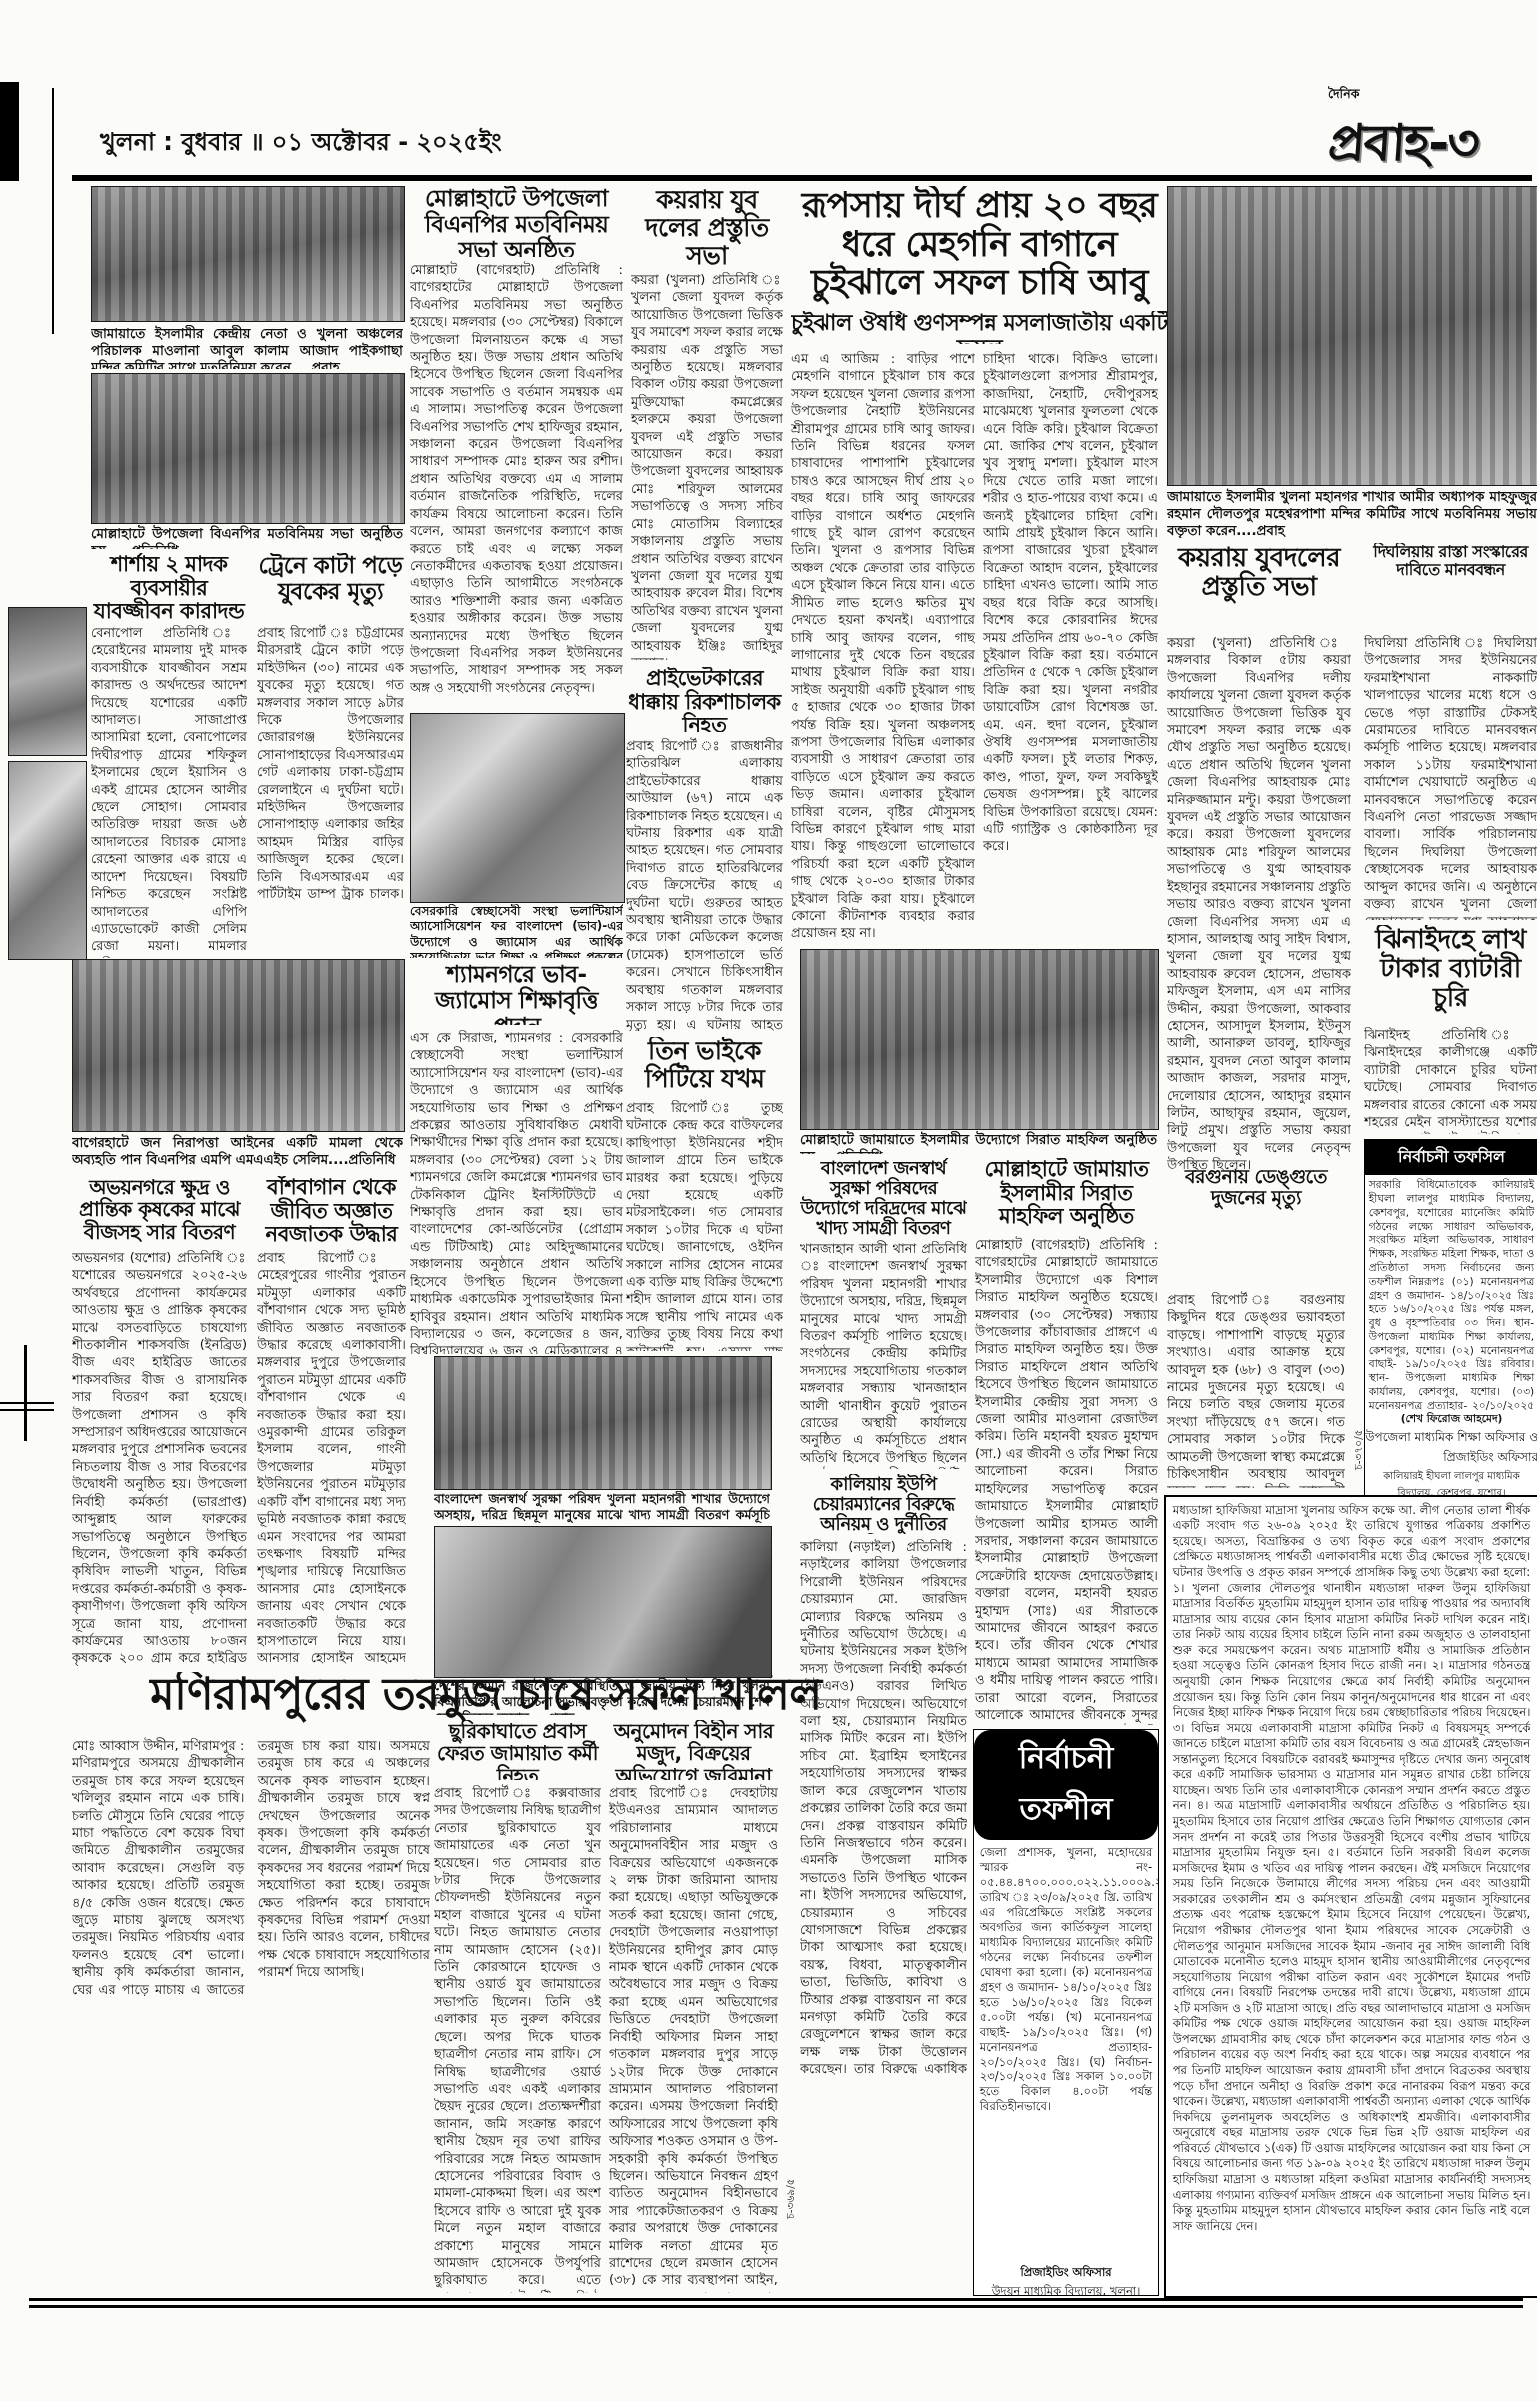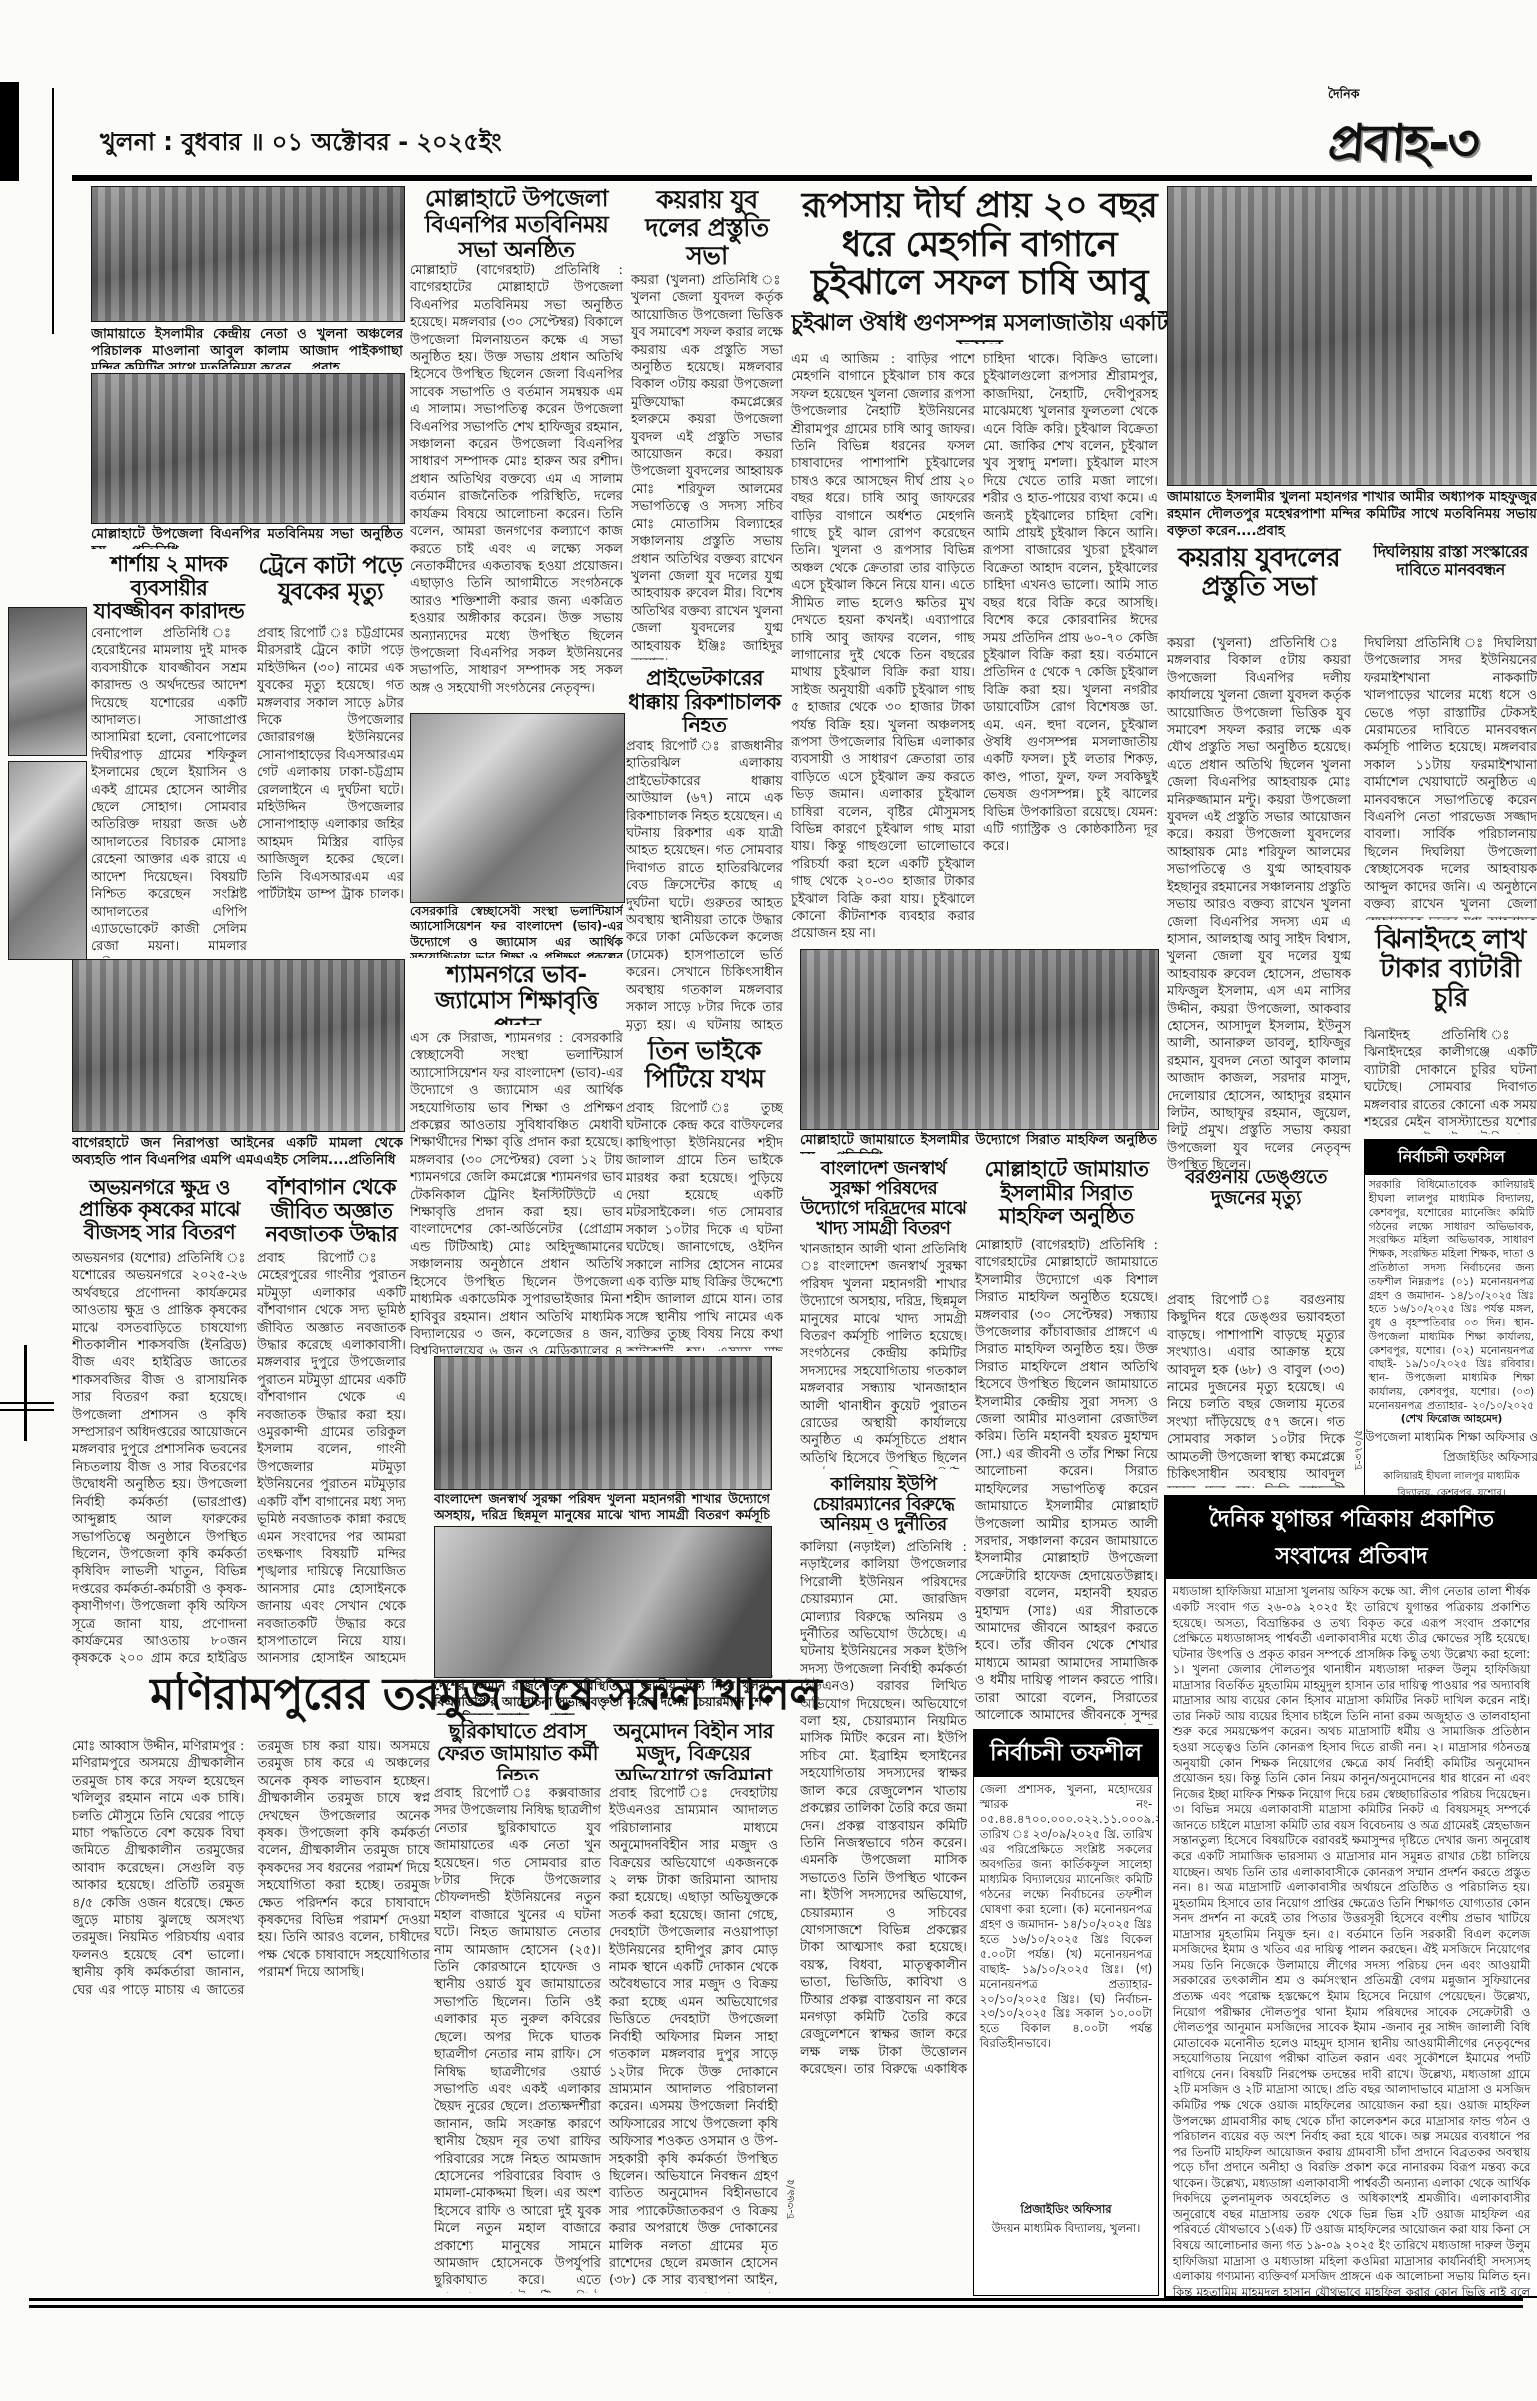--- a/index.html
+++ b/index.html
@@ -99,21 +99,21 @@
 <div class="abs photo ph-f crowd" style="left:800px;top:949px;width:357px;height:179px;"></div>
 <div class="abs cap" style="left:800px;top:1131px;width:357px;height:23px;">মোল্লাহাটে জামায়াতে ইসলামীর উদ্যোগে সিরাত মাহফিল অনুষ্ঠিত হয়....প্রতিনিধি</div>
 <div class="abs hl" style="left:800px;top:1158px;width:167px;height:79px;font-size:18px;">বাংলাদেশ জনস্বার্থ সুরক্ষা পরিষদের উদ্যোগে দরিদ্রদের মাঝে খাদ্য সামগ্রী বিতরণ</div>
 <div class="abs body-txt" style="left:800px;top:1240px;width:167px;height:229px;">খানজাহান আলী থানা প্রতিনিধি ঃ বাংলাদেশ জনস্বার্থ সুরক্ষা পরিষদ খুলনা মহানগরী শাখার উদ্যোগে অসহায়, দরিদ্র, ছিন্নমূল মানুষের মাঝে খাদ্য সামগ্রী বিতরণ কর্মসূচি পালিত হয়েছে। সংগঠনের কেন্দ্রীয় কমিটির সদস্যদের সহযোগিতায় গতকাল মঙ্গলবার সন্ধ্যায় খানজাহান আলী থানাধীন কুয়েট পুরাতন রোডের অস্থায়ী কার্যালয়ে অনুষ্ঠিত এ কর্মসূচিতে প্রধান অতিথি হিসেবে উপস্থিত ছিলেন সংগঠনের কেন্দ্রীয় কমিটির আহবায়ক মোঃ বুলবুল আহমেদ। বিশেষ অতিথি হিসেবে উপস্থিত ছিলেন মহানগর কমিটির সভাপতি মোঃ হুমায়ুন কবির, সাধারণ সম্পাদক মোঃ জসীমউদ্দীন, যুগ্ম সাধারণ সম্পাদক কাজী মামুনুল ইসলাম। এসময় সংগঠনের সদস্য মোঃ রাজু আহমেদ, রাসেল হাওলাদার, কামাল আহমেদ ও বাবু কামাল সহ সংগঠনের বিভিন্ন পর্যায়ে নেতৃবৃন্দ উপস্থিত ছিলেন। কর্মসূচিতে ৫০ টি অসহায়, দরিদ্র, ছিন্নমূল পরিবারকে চাল, ডাল, তেল, আলুসহ বিভিন্ন খাদ্য সহায়তা প্রদান করা হয়।</div>
 <div class="abs hl" style="left:975px;top:1158px;width:183px;height:75px;font-size:21px;">মোল্লাহাটে জামায়াত ইসলামীর সিরাত মাহফিল অনুষ্ঠিত</div>
 <div class="abs body-txt" style="left:975px;top:1236px;width:183px;height:489px;">মোল্লাহাট (বাগেরহাট) প্রতিনিধি : বাগেরহাটের মোল্লাহাটে জামায়াতে ইসলামীর উদ্যোগে এক বিশাল সিরাত মাহফিল অনুষ্ঠিত হয়েছে। মঙ্গলবার (৩০ সেপ্টেম্বর) সন্ধ্যায় উপজেলার কাঁচাবাজার প্রাঙ্গণে এ সিরাত মাহফিল অনুষ্ঠিত হয়। উক্ত সিরাত মাহফিলে প্রধান অতিথি হিসেবে উপস্থিত ছিলেন জামায়াতে ইসলামীর কেন্দ্রীয় সুরা সদস্য ও জেলা আমীর মাওলানা রেজাউল করিম। তিনি মহানবী হযরত মুহাম্মদ (সা.) এর জীবনী ও তাঁর শিক্ষা নিয়ে আলোচনা করেন। সিরাত মাহফিলের সভাপতিত্ব করেন জামায়াতে ইসলামীর মোল্লাহাট উপজেলা আমীর হাসমত আলী সরদার, সঞ্চালনা করেন জামায়াতে ইসলামীর মোল্লাহাট উপজেলা সেক্রেটারি হাফেজ হেদায়েতউল্লাহ। বক্তারা বলেন, মহানবী হযরত মুহাম্মদ (সাঃ) এর সীরাতকে আমাদের জীবনে আহরণ করতে হবে। তাঁর জীবন থেকে শেখার মাধ্যমে আমরা আমাদের সামাজিক ও ধর্মীয় দায়িত্ব পালন করতে পারি। তারা আরো বলেন, সিরাতের আলোকে আমাদের জীবনকে সুন্দর করতে হবে এবং সমাজে উস্কানি দেওয়া প্রথার বিরুদ্ধে যেন আমরা সচেতন হই। মাহফিলের শেষ পর্বে দোয়া আল্লাহর কাছে সন্ত্রাস ও বিভেদের বিরুদ্ধে শান্তি প্রার্থনা করা হয়।</div>
 <div class="abs hl" style="left:800px;top:1474px;width:167px;height:60px;font-size:18px;">কালিয়ায় ইউপি চেয়ারম্যানের বিরুদ্ধে অনিয়ম ও দুর্নীতির অভিযোগ</div>
 <div class="abs body-txt" style="left:800px;top:1538px;width:167px;height:538px;">কালিয়া (নড়াইল) প্রতিনিধি : নড়াইলের কালিয়া উপজেলার পিরোলী ইউনিয়ন পরিষদের চেয়ারম্যান মো. জারজিদ মোল্যার বিরুদ্ধে অনিয়ম ও দুর্নীতির অভিযোগ উঠেছে। এ ঘটনায় ইউনিয়নের সকল ইউপি সদস্য উপজেলা নির্বাহী কর্মকর্তা (ইউএনও) বরাবর লিখিত অভিযোগ দিয়েছেন। অভিযোগে বলা হয়, চেয়ারম্যান নিয়মিত মাসিক মিটিং করেন না। ইউপি সচিব মো. ইব্রাহিম হুসাইনের সহযোগিতায় সদস্যদের স্বাক্ষর জাল করে রেজুলেশন খাতায় প্রকল্পের তালিকা তৈরি করে জমা দেন। প্রকল্প বাস্তবায়ন কমিটি তিনি নিজস্বভাবে গঠন করেন। এমনকি উপজেলা মাসিক সভাতেও তিনি উপস্থিত থাকেন না। ইউপি সদস্যদের অভিযোগ, চেয়ারম্যান ও সচিবের যোগসাজশে বিভিন্ন প্রকল্পের টাকা আত্মসাৎ করা হয়েছে। বয়স্ক, বিধবা, মাতৃত্বকালীন ভাতা, ভিজিডি, কাবিখা ও টিআর প্রকল্প বাস্তবায়ন না করে মনগড়া কমিটি তৈরি করে রেজুলেশনে স্বাক্ষর জাল করে লক্ষ লক্ষ টাকা উত্তোলন করেছেন। তার বিরুদ্ধে একাধিক নাশকতা মামলাও রয়েছে।</div>
 
 <div class="abs box" style="left:973px;top:1729px;width:184px;height:565px;">
-  <div class="box-title" style="font-size:23px;">নির্বাচনী তফশীল</div>
+  <div class="box-title" style="font-size:30px;border-radius:17px;">নির্বাচনী তফশীল</div>
   <div class="small-txt" style="padding:5.8px;height:413px;">জেলা প্রশাসক, খুলনা, মহোদয়ের স্মারক নং- ০৫.৪৪.৪৭০০.০০০.০২২.১১.০০০৯.২৫-৮৯৭, তারিখ ঃ ২৩/০৯/২০২৫ খ্রি. তারিখ এর পরিপ্রেক্ষিতে সংশ্লিষ্ট সকলের অবগতির জন্য কার্তিকফুল সালেহা মাধ্যমিক বিদ্যালয়ের ম্যানেজিং কমিটি গঠনের লক্ষ্যে নির্বাচনের তফশীল ঘোষণা করা হলো। (ক) মনোনয়নপত্র গ্রহণ ও জমাদান- ১৪/১০/২০২৫ খ্রিঃ হতে ১৬/১০/২০২৫ খ্রিঃ বিকেল ৫.০০টা পর্যন্ত। (খ) মনোনয়নপত্র বাছাই- ১৯/১০/২০২৫ খ্রিঃ। (গ) মনোনয়নপত্র প্রত্যাহার- ২০/১০/২০২৫ খ্রিঃ। (ঘ) নির্বাচন- ২৩/১০/২০২৫ খ্রিঃ সকাল ১০.০০টা হতে বিকাল ৪.০০টা পর্যন্ত বিরতিহীনভাবে।</div>
   <div style="text-align:center;font-size:11.5px;font-weight:bold;">প্রিজাইডিং অফিসার</div>
   <div style="text-align:center;font-size:11.5px;">উদয়ন মাধ্যমিক বিদ্যালয়, খুলনা।</div>
 </div>
 
 <div class="abs photo ph-c crowd" style="left:1167px;top:186px;width:370px;height:298px;"></div>
 <div class="abs cap" style="left:1167px;top:488px;width:370px;height:50px;">জামায়াতে ইসলামীর খুলনা মহানগর শাখার আমীর অধ্যাপক মাহফুজুর রহমান দৌলতপুর মহেশ্বরপাশা মন্দির কমিটির সাথে মতবিনিময় সভায় বক্তৃতা করেন....প্রবাহ</div>
 
 <div class="abs hl" style="left:1167px;top:543px;width:184px;height:86px;font-size:26px;">কয়রায় যুবদলের প্রস্তুতি সভা</div>
 <div class="abs body-txt" style="left:1167px;top:634px;width:184px;height:549px;">কয়রা (খুলনা) প্রতিনিধি ঃ মঙ্গলবার বিকাল ৫টায় কয়রা উপজেলা বিএনপির দলীয় কার্যালয়ে খুলনা জেলা যুবদল কর্তৃক আয়োজিত উপজেলা ভিত্তিক যুব সমাবেশ সফল করার লক্ষে এক যৌথ প্রস্তুতি সভা অনুষ্ঠিত হয়েছে। এতে প্রধান অতিথি ছিলেন খুলনা জেলা বিএনপির আহবায়ক মোঃ মনিরুজ্জামান মন্টু। কয়রা উপজেলা যুবদল এই প্রস্তুতি সভার আয়োজন করে। কয়রা উপজেলা যুবদলের আহ্বায়ক মোঃ শরিফুল আলমের সভাপতিত্বে ও যুগ্ম আহবায়ক ইহছানুর রহমানের সঞ্চালনায় প্রস্তুতি সভায় আরও বক্তব্য রাখেন খুলনা জেলা বিএনপির সদস্য এম এ হাসান, আলহাজ্ব আবু সাইদ বিশ্বাস, খুলনা জেলা যুব দলের যুগ্ম আহবায়ক রুবেল হোসেন, প্রভাষক মফিজুল ইসলাম, এস এম নাসির উদ্দীন, কয়রা উপজেলা, আকবার হোসেন, আসাদুল ইসলাম, ইউনুস আলী, আনারুল ডাবলু, হাফিজুর রহমান, যুবদল নেতা আবুল কালাম আজাদ কাজল, সরদার মাসুদ, দেলোয়ার হোসেন, আহাদুর রহমান লিটন, আছাফুর রহমান, জুয়েল, লিটু প্রমুখ। প্রস্তুতি সভায় কয়রা উপজেলা যুব দলের নেতৃবৃন্দ উপস্থিত ছিলেন।</div>
@@ -129,21 +129,20 @@
   <div style="text-align:right;font-size:12px;">উপজেলা মাধ্যমিক শিক্ষা অফিসার ও প্রিজাইডিং অফিসার</div>
   <div style="text-align:center;font-size:10px;">কালিয়ারই হীঘলা লালপুর মাধ্যমিক বিদ্যালয়, কেশবপুর, যশোর।</div>
 
 </div>
 <div class="abs vert" style="left:1350px;top:1345px;height:125px;">চ-৩৭০/৫</div>
 
 <div class="abs hl" style="left:1167px;top:1166px;width:178px;height:98px;font-size:19px;">বরগুনায় ডেঙ্গুতে দুজনের মৃত্যু</div>
 <div class="abs body-txt" style="left:1167px;top:1291px;width:178px;height:197px;">প্রবাহ রিপোর্ট ঃ বরগুনায় কিছুদিন ধরে ডেঙ্গুর ভয়াবহতা বাড়ছে। পাশাপাশি বাড়ছে মৃত্যুর সংখ্যাও। এবার আক্রান্ত হয়ে আবদুল হক (৬৮) ও বাবুল (৩৩) নামের দুজনের মৃত্যু হয়েছে। এ নিয়ে চলতি বছর জেলায় মৃতের সংখ্যা দাঁড়িয়েছে ৫৭ জনে। গত সোমবার সকাল ১০টার দিকে আমতলী উপজেলা স্বাস্থ্য কমপ্লেক্সে চিকিৎসাধীন অবস্থায় আবদুল হকের মৃত্যু হয়। তিনি আমতলী উপজেলার গুলিয়াখালী ইউনিয়নের বাজারখালী গ্রামের বাসিন্দা। অপরজন বাবুল সন্ধ্যা ৭টার পরে বরগুনা সদর হাসপাতালে চিকিৎসাধীন অবস্থায় মারা যান। তিনি বরগুনা পৌরসভার ২ নম্বর ওয়ার্ডের নয়াকাটা এলাকার বাদলের ছেলে। গতকাল মঙ্গলবার বরগুনা সিভিল সার্জন অফিসের সর্বশেষ তথ্য অনুযায়ী, গত ২৪ ঘণ্টায় শুধু বরগুনা সদর হাসপাতালে ডেঙ্গুতে আক্রান্ত হয়ে ভর্তি রোগীর সংখ্যা ৩৭ জন। আমতলী ২, তালতলী ৫ বেতাগী ১, বামনা ৪ এবং পাথরঘাটায় আক্রান্ত রোগীর সংখ্যা ৭ জন। বর্তমানে জেলার বিভিন্ন হাসপাতালে মোট ভর্তি রোগীর সংখ্যা ১৪৪ জন। এ বছর জেলায় এখন পর্যন্ত ৭ হাজার ৪৭১ জন ডেঙ্গু আক্রান্ত রোগী হাসপাতালে চিকিৎসা নিয়েছেন। এর মধ্যে সুস্থ হয়ে বাড়ি ফিরেছেন ৭ হাজার ৩২৭ জন।</div>
 
 <div class="abs box" style="left:1164px;top:1495px;width:371px;height:799px;border-width:2.9px;">
-  <div class="box-title" style="font-size:22px;">দৈনিক যুগান্তর পত্রিকায় প্রকাশিত সংবাদের প্রতিবাদ</div>
   <div class="small-txt" style="padding:5.8px 6.7px;height:744px;font-size:11.7px;line-height:1.33;">মধ্যডাঙ্গা হাফিজিয়া মাদ্রাসা খুলনায় অফিস কক্ষে আ. লীগ নেতার তালা শীর্ষক একটি সংবাদ গত ২৬-০৯ ২০২৫ ইং তারিখে যুগান্তর পত্রিকায় প্রকাশিত হয়েছে। অসত্য, বিভ্রান্তিকর ও তথ্য বিকৃত করে এরূপ সংবাদ প্রকাশের প্রেক্ষিতে মধ্যডাঙ্গাসহ পার্শ্ববর্তী এলাকাবাসীর মধ্যে তীব্র ক্ষোভের সৃষ্টি হয়েছে। ঘটনার উৎপত্তি ও প্রকৃত কারন সম্পর্কে প্রাসঙ্গিক কিছু তথ্য উল্লেখ্য করা হলো: ১। খুলনা জেলার দৌলতপুর থানাধীন মধ্যডাঙ্গা দারুল উলুম হাফিজিয়া মাদ্রাসার বিতর্কিত মুহতামিম মাহমুদুল হাসান তার দায়িত্ব পাওয়ার পর অদ্যাবধি মাদ্রাসার আয় ব্যয়ের কোন হিসাব মাদ্রাসা কমিটির নিকট দাখিল করেন নাই। তার নিকট আয় ব্যয়ের হিসাব চাইলে তিনি নানা রকম অজুহাত ও তালবাহানা শুরু করে সময়ক্ষেপণ করেন। অথচ মাদ্রাসাটি ধর্মীয় ও সামাজিক প্রতিষ্ঠান হওয়া সত্ত্বেও তিনি কোনরূপ হিসাব দিতে রাজী নন। ২। মাদ্রাসার গঠনতন্ত্র অনুযায়ী কোন শিক্ষক নিয়োগের ক্ষেত্রে কার্য নির্বাহী কমিটির অনুমোদন প্রয়োজন হয়। কিন্তু তিনি কোন নিয়ম কানুন/অনুমোদনের ধার ধারেন না এবং নিজের ইচ্ছা মাফিক শিক্ষক নিয়োগ দিয়ে চরম স্বেচ্ছাচারিতার পরিচয় দিয়েছেন। ৩। বিভিন্ন সময়ে এলাকাবাসী মাদ্রাসা কমিটির নিকট এ বিষয়সমূহ সম্পর্কে জানতে চাইলে মাদ্রাসা কমিটি তার বয়স বিবেচনায় ও অত্র গ্রামেরই স্নেহভাজন সন্তানতুল্য হিসেবে বিষয়টিকে বরাবরই ক্ষমাসুন্দর দৃষ্টিতে দেখার জন্য অনুরোধ করে একটি সামাজিক ভারসাম্য ও মাদ্রাসার মান সমুন্নত রাখার চেষ্টা চালিয়ে যাচ্ছেন। অথচ তিনি তার এলাকাবাসীকে কোনরূপ সম্মান প্রদর্শন করতে প্রস্তুত নন। ৪। অত্র মাদ্রাসাটি এলাকাবাসীর অর্থায়নে প্রতিষ্ঠিত ও পরিচালিত হয়। মুহতামিম হিসাবে তার নিয়োগ প্রাপ্তির ক্ষেত্রেও তিনি শিক্ষাগত যোগ্যতার কোন সনদ প্রদর্শন না করেই তার পিতার উত্তরসূরী হিসেবে বংশীয় প্রভাব খাটিয়ে মাদ্রাসার মুহতামিম নিযুক্ত হন। ৫। বর্তমানে তিনি সরকারী বিএল কলেজ মসজিদের ইমাম ও খতিব এর দায়িত্ব পালন করছেন। ঐই মসজিদে নিয়োগের সময় তিনি নিজেকে উলামায়ে লীগের সদস্য পরিচয় দেন এবং আওয়ামী সরকারের তৎকালীন শ্রম ও কর্মসংস্থান প্রতিমন্ত্রী বেগম মন্নুজান সুফিয়ানের প্রত্যক্ষ এবং পরোক্ষ হস্তক্ষেপে ইমাম হিসেবে নিয়োগ পেয়েছেন। উল্লেখ্য, নিয়োগ পরীক্ষার দৌলতপুর থানা ইমাম পরিষদের সাবেক সেক্রেটারী ও দৌলতপুর আনুমান মসজিদের সাবেক ইমাম -জনাব নুর সাঈদ জালালী বিধি মোতাবেক মনোনীত হলেও মাহমুদ হাসান স্থানীয় আওয়ামীলীগের নেতৃবৃন্দের সহযোগিতায় নিয়োগ পরীক্ষা বাতিল করান এবং সুকৌশলে ইমামের পদটি বাগিয়ে নেন। বিষয়টি নিরপেক্ষ তদন্তের দাবী রাখে। উল্লেখ্য, মধ্যডাঙ্গা গ্রামে ২টি মসজিদ ও ২টি মাদ্রাসা আছে। প্রতি বছর আলাদাভাবে মাদ্রাসা ও মসজিদ কমিটির পক্ষ থেকে ওয়াজ মাহফিলের আয়োজন করা হয়। ওয়াজ মাহফিল উপলক্ষ্যে গ্রামবাসীর কাছ থেকে চাঁদা কালেকশন করে মাদ্রাসার ফান্ড গঠন ও পরিচালন ব্যয়ের বড় অংশ নির্বাহ করা হয়ে থাকে। অল্প সময়ের ব্যবধানে পর পর তিনটি মাহফিল আয়োজন করায় গ্রামবাসী চাঁদা প্রদানে বিব্রতকর অবস্থায় পড়ে চাঁদা প্রদানে অনীহা ও বিরক্তি প্রকাশ করে নানারকম বিরূপ মন্তব্য করে থাকেন। উল্লেখ্য, মধ্যডাঙ্গা এলাকাবাসী পার্শ্ববর্তী অন্যান্য এলাকা থেকে আর্থিক দিকদিয়ে তুলনামূলক অবহেলিত ও অধিকাংশই শ্রমজীবি। এলাকাবাসীর অনুরোধে বছর মাদ্রাসায় তরফ থেকে ভিন্ন ভিন্ন ২টি ওয়াজ মাহফিল এর পরিবর্তে যৌথভাবে ১(এক) টি ওয়াজ মাহফিলের আয়োজন করা যায় কিনা সে বিষয়ে আলোচনার জন্য গত ১৯-০৯ ২০২৫ ইং তারিখে মধ্যডাঙ্গা দারুল উলুম হাফিজিয়া মাদ্রাসা ও মধ্যডাঙ্গা মহিলা কওমিরা মাদ্রাসার কার্যনির্বাহী সদস্যসহ এলাকায় গণ্যমান্য ব্যক্তিবর্গ মসজিদ প্রাঙ্গনে এক আলোচনা সভায় মিলিত হন। কিন্তু মুহতামিম মাহমুদুল হাসান যৌথভাবে মাহফিল করার কোন ভিত্তি নাই বলে সাফ জানিয়ে দেন।</div>
 </div>
 
 <div class="abs rule" style="left:24px;top:1345px;width:2.9px;height:96px;"></div>
 <div class="abs rule" style="left:0;top:1402px;width:54px;height:1.9px;"></div>
 <div class="abs rule" style="left:0;top:1409px;width:54px;height:1.9px;"></div>
 <div class="abs rule" style="left:29px;top:2298px;width:1494px;height:2.9px;"></div>
 <div class="abs rule" style="left:29px;top:2305px;width:1494px;height:2.9px;"></div>
 
 

